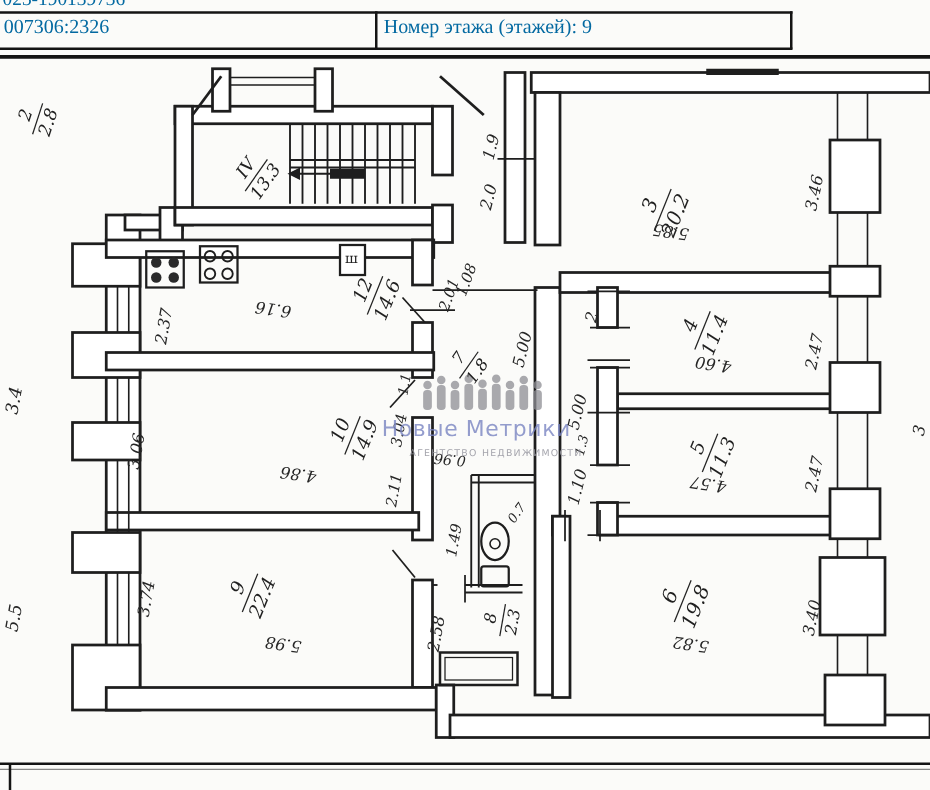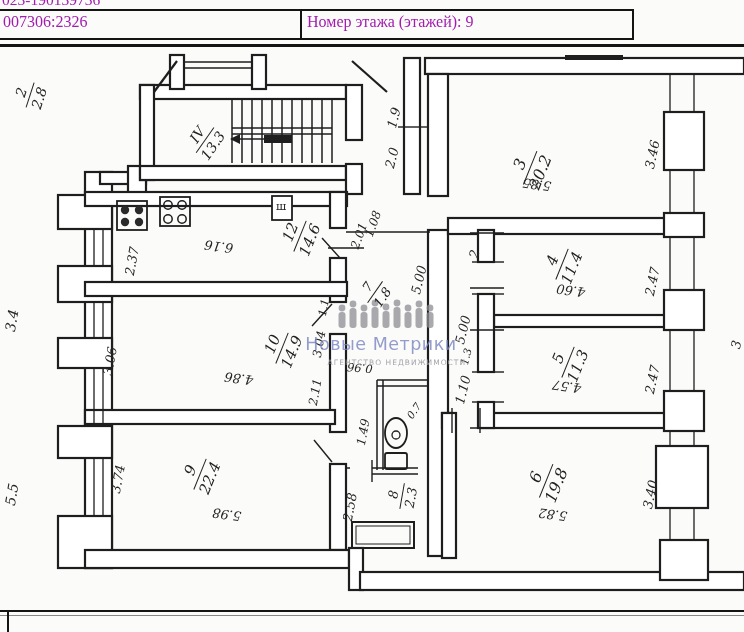--- a/index.html
+++ b/index.html
@@ -1,21 +1,21 @@
 <!DOCTYPE html>
 <html><head>
 <meta charset="utf-8">
 <style>
   html,body{margin:0;padding:0;}
   body{width:744px;height:632px;position:relative;background:#fbfbf9;overflow:hidden;
        font-family:"Liberation Serif",serif;color:#1c1c1c;}
   .abs{position:absolute;}
   .hline{position:absolute;background:#141414;}
   .vline{position:absolute;background:#141414;}
-  .cell{position:absolute;font:16px "Liberation Serif",serif;color:#a21caf;white-space:nowrap;}
+  .cell{position:absolute;font:16px "Liberation Serif",serif;color:#0369a1;white-space:nowrap;}
   .dim{position:absolute;font:italic 13px "DejaVu Serif",serif;color:#262626;
        white-space:nowrap;transform-origin:left top;z-index:4;}
   .rlabel{position:absolute;display:flex;flex-direction:column;align-items:center;
           font:italic 15px "DejaVu Serif",serif;color:#1f1f1f;z-index:4;white-space:nowrap;}
   .rlabel .bar{height:1.8px;background:#222;align-self:stretch;min-width:26px;margin:0.5px 0;}
   .wm-title{position:absolute;width:170px;text-align:center;font:500 17.5px "DejaVu Sans",sans-serif;
             color:#7a85c2;opacity:.8;z-index:6;letter-spacing:.5px;}
   .wm-sub{position:absolute;width:170px;text-align:right;font:7.5px "DejaVu Sans",sans-serif;
           color:#9b9ba4;opacity:.9;z-index:6;letter-spacing:1px;}
   svg{position:absolute;left:0;top:0;z-index:1;}

